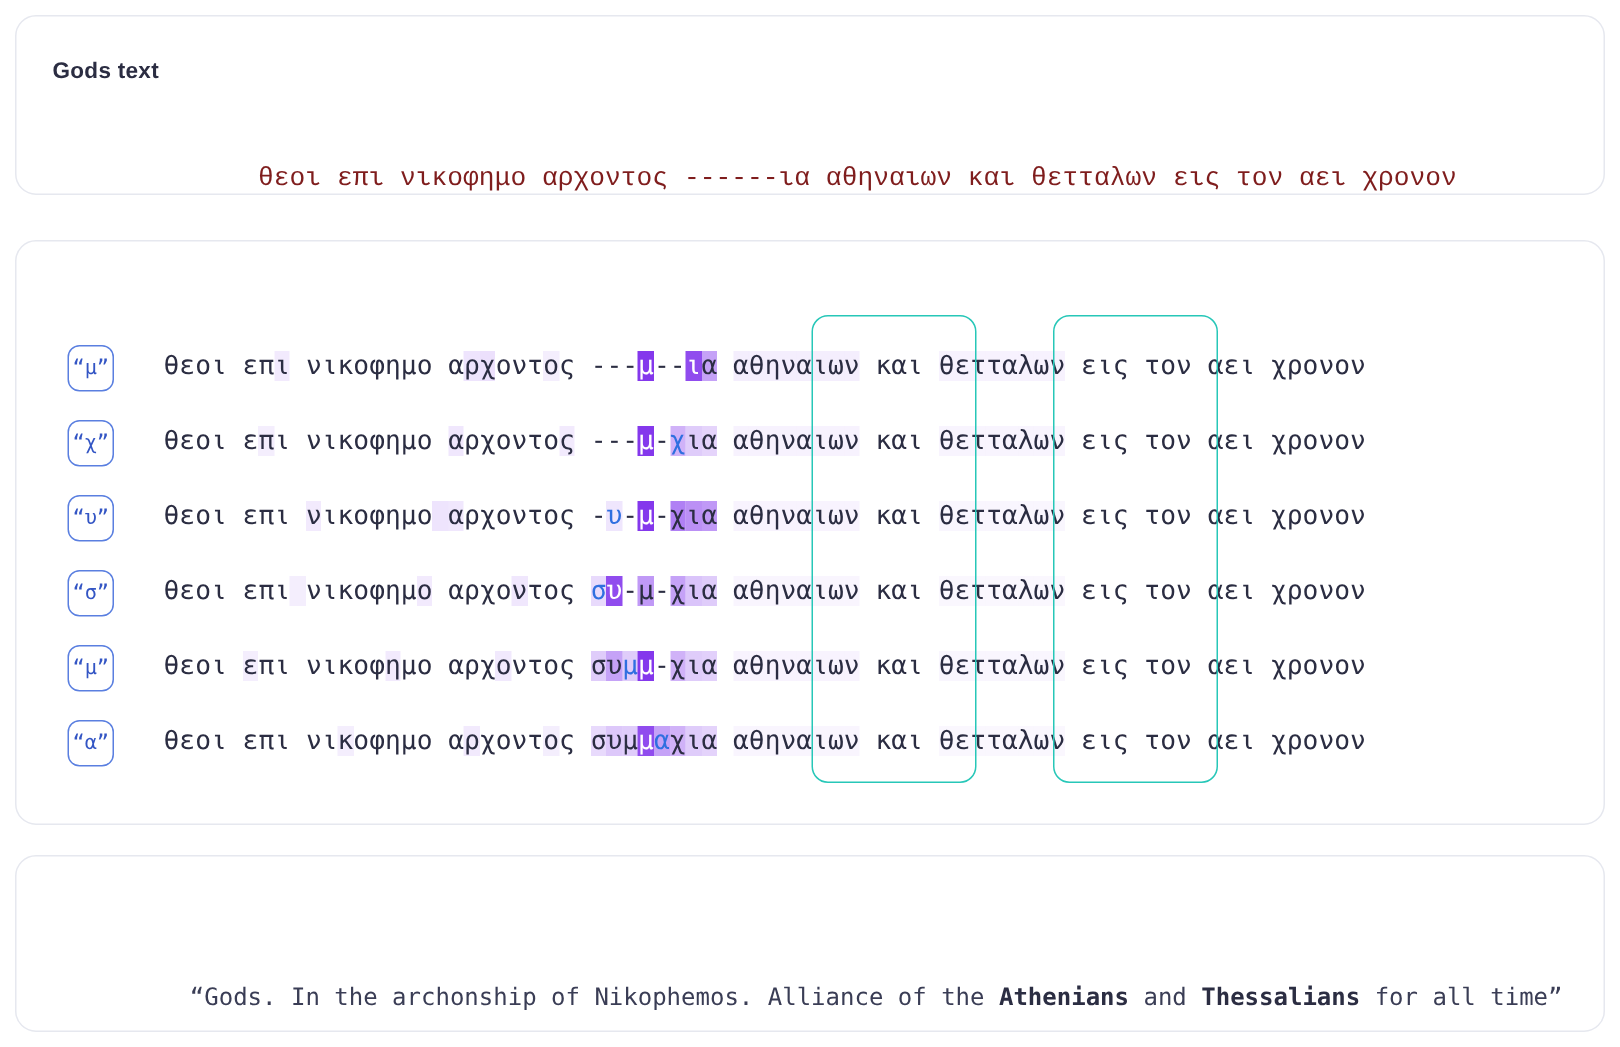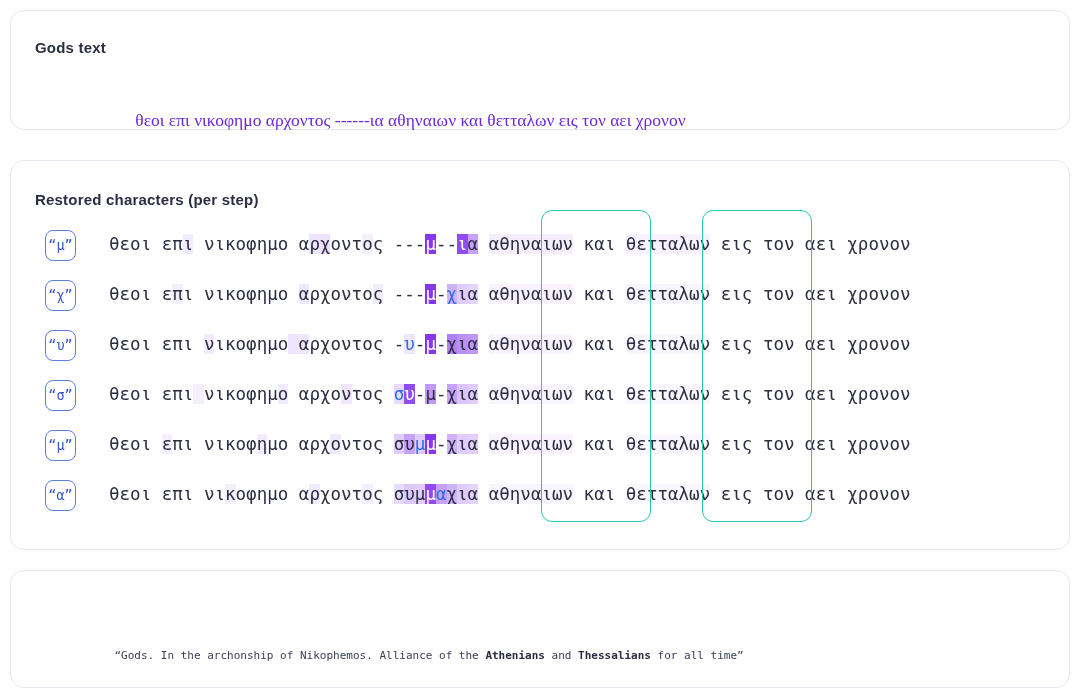--- a/index.html
+++ b/index.html
@@ -40,23 +40,23 @@
     left: 24px;
     top: 28px;
     font-size: 15px;
     font-weight: 600;
     letter-spacing: 0.2px;
     color: #2b2d42;
   }
   #card-steps .card-title { top: 30px; }
 
   .mono {
-    font-family: Liberation Serif, serif;
+    font-family: Liberation Mono, monospace;
     font-size: 17px;
-    color: #6d28d9;
+    color: #7f1d1d;
     white-space: pre;
     letter-spacing: 0px;
   }
 
   
   .input-line {
     position: absolute;
     left: 98px;
     top: 78px;
     font-size: 17.5px;
@@ -114,40 +114,39 @@
   }
   #teal-athen { left: 541px; top: 210px; width: 110px; height: 312px; }
   #teal-thess { left: 702px; top: 210px; width: 110px; height: 312px; }
 
   
   .trans-line {
     position: absolute;
     left: 88px;
     top: 636px;
     font-family: "DejaVu Sans Mono", "Liberation Mono", monospace;
-    font-size: 11px;
+    font-size: 16px;
     color: #3a3d55;
     white-space: pre;
   }
   .trans-line b { font-weight: 700; color: #2b2d42; }
 </style>
 </head>
 <body>
 
 <div class="page">
 
   <div class="card" id="card-input">
     <div class="card-title">Gods text</div>
     <div class="mono input-line">
       <span id="input-render"><span class="ch">θ</span><span class="ch">ε</span><span class="ch">ο</span><span class="ch">ι</span><span class="ch"> </span><span class="ch">ε</span><span class="ch">π</span><span class="ch">ι</span><span class="ch"> </span><span class="ch">ν</span><span class="ch">ι</span><span class="ch">κ</span><span class="ch">ο</span><span class="ch">φ</span><span class="ch">η</span><span class="ch">μ</span><span class="ch">ο</span><span class="ch"> </span><span class="ch">α</span><span class="ch">ρ</span><span class="ch">χ</span><span class="ch">ο</span><span class="ch">ν</span><span class="ch">τ</span><span class="ch">ο</span><span class="ch">ς</span><span class="ch"> </span><span class="ch">-</span><span class="ch">-</span><span class="ch">-</span><span class="ch">-</span><span class="ch">-</span><span class="ch">-</span><span class="ch">ι</span><span class="ch">α</span><span class="ch"> </span><span class="ch">α</span><span class="ch">θ</span><span class="ch">η</span><span class="ch">ν</span><span class="ch">α</span><span class="ch">ι</span><span class="ch">ω</span><span class="ch">ν</span><span class="ch"> </span><span class="ch">κ</span><span class="ch">α</span><span class="ch">ι</span><span class="ch"> </span><span class="ch">θ</span><span class="ch">ε</span><span class="ch">τ</span><span class="ch">τ</span><span class="ch">α</span><span class="ch">λ</span><span class="ch">ω</span><span class="ch">ν</span><span class="ch"> </span><span class="ch">ε</span><span class="ch">ι</span><span class="ch">ς</span><span class="ch"> </span><span class="ch">τ</span><span class="ch">ο</span><span class="ch">ν</span><span class="ch"> </span><span class="ch">α</span><span class="ch">ε</span><span class="ch">ι</span><span class="ch"> </span><span class="ch">χ</span><span class="ch">ρ</span><span class="ch">ο</span><span class="ch">ν</span><span class="ch">ο</span><span class="ch">ν</span></span>
     </div>
   </div>
 
   <div class="card" id="card-steps">
-    <div class="card-title">Restored characters (per step)</div>
     <div class="steps-wrap" id="steps-wrap">
         <div class="step-row" style="top: 0px;">
           <div class="badge">“μ”</div>
           <div class="seq"><span class="ch">θ</span><span class="ch">ε</span><span class="ch">ο</span><span class="ch">ι</span><span class="ch"> </span><span class="ch">ε</span><span class="ch">π</span><span class="ch" style="background: rgba(150, 85, 240, 0.12);">ι</span><span class="ch"> </span><span class="ch">ν</span><span class="ch">ι</span><span class="ch">κ</span><span class="ch">ο</span><span class="ch">φ</span><span class="ch">η</span><span class="ch">μ</span><span class="ch">ο</span><span class="ch"> </span><span class="ch">α</span><span class="ch" style="background: rgba(150, 85, 240, 0.16);">ρ</span><span class="ch" style="background: rgba(150, 85, 240, 0.18);">χ</span><span class="ch">ο</span><span class="ch">ν</span><span class="ch">τ</span><span class="ch" style="background: rgba(150, 85, 240, 0.1);">ο</span><span class="ch">ς</span><span class="ch"> </span><span class="ch">-</span><span class="ch">-</span><span class="ch">-</span><span class="ch blue" style="background: rgba(125, 45, 235, 0.95); color: rgb(255, 255, 255);">μ</span><span class="ch">-</span><span class="ch">-</span><span class="ch" style="background: rgba(125, 45, 235, 0.85); color: rgb(255, 255, 255);">ι</span><span class="ch" style="background: rgba(150, 85, 240, 0.55);">α</span><span class="ch"> </span><span class="ch" style="background: rgba(150, 85, 240, 0.1);">α</span><span class="ch" style="background: rgba(150, 85, 240, 0.1);">θ</span><span class="ch" style="background: rgba(150, 85, 240, 0.1);">η</span><span class="ch" style="background: rgba(150, 85, 240, 0.1);">ν</span><span class="ch" style="background: rgba(150, 85, 240, 0.1);">α</span><span class="ch" style="background: rgba(150, 85, 240, 0.1);">ι</span><span class="ch" style="background: rgba(150, 85, 240, 0.1);">ω</span><span class="ch" style="background: rgba(150, 85, 240, 0.1);">ν</span><span class="ch"> </span><span class="ch">κ</span><span class="ch">α</span><span class="ch">ι</span><span class="ch"> </span><span class="ch" style="background: rgba(150, 85, 240, 0.08);">θ</span><span class="ch" style="background: rgba(150, 85, 240, 0.08);">ε</span><span class="ch" style="background: rgba(150, 85, 240, 0.08);">τ</span><span class="ch" style="background: rgba(150, 85, 240, 0.08);">τ</span><span class="ch" style="background: rgba(150, 85, 240, 0.08);">α</span><span class="ch" style="background: rgba(150, 85, 240, 0.08);">λ</span><span class="ch" style="background: rgba(150, 85, 240, 0.08);">ω</span><span class="ch" style="background: rgba(150, 85, 240, 0.08);">ν</span><span class="ch"> </span><span class="ch">ε</span><span class="ch">ι</span><span class="ch">ς</span><span class="ch"> </span><span class="ch">τ</span><span class="ch">ο</span><span class="ch">ν</span><span class="ch"> </span><span class="ch">α</span><span class="ch">ε</span><span class="ch">ι</span><span class="ch"> </span><span class="ch">χ</span><span class="ch">ρ</span><span class="ch">ο</span><span class="ch">ν</span><span class="ch">ο</span><span class="ch">ν</span></div>
         </div>
         <div class="step-row" style="top: 50px;">
           <div class="badge">“χ”</div>
           <div class="seq"><span class="ch">θ</span><span class="ch">ε</span><span class="ch">ο</span><span class="ch">ι</span><span class="ch"> </span><span class="ch">ε</span><span class="ch" style="background: rgba(150, 85, 240, 0.1);">π</span><span class="ch">ι</span><span class="ch"> </span><span class="ch">ν</span><span class="ch">ι</span><span class="ch">κ</span><span class="ch">ο</span><span class="ch">φ</span><span class="ch">η</span><span class="ch">μ</span><span class="ch">ο</span><span class="ch"> </span><span class="ch" style="background: rgba(150, 85, 240, 0.14);">α</span><span class="ch">ρ</span><span class="ch">χ</span><span class="ch">ο</span><span class="ch">ν</span><span class="ch">τ</span><span class="ch">ο</span><span class="ch" style="background: rgba(150, 85, 240, 0.12);">ς</span><span class="ch"> </span><span class="ch">-</span><span class="ch">-</span><span class="ch">-</span><span class="ch" style="background: rgba(125, 45, 235, 0.95); color: rgb(255, 255, 255);">μ</span><span class="ch">-</span><span class="ch blue" style="background: rgba(150, 85, 240, 0.45);">χ</span><span class="ch" style="background: rgba(150, 85, 240, 0.3);">ι</span><span class="ch" style="background: rgba(150, 85, 240, 0.25);">α</span><span class="ch"> </span><span class="ch" style="background: rgba(150, 85, 240, 0.08);">α</span><span class="ch" style="background: rgba(150, 85, 240, 0.08);">θ</span><span class="ch" style="background: rgba(150, 85, 240, 0.08);">η</span><span class="ch" style="background: rgba(150, 85, 240, 0.08);">ν</span><span class="ch" style="background: rgba(150, 85, 240, 0.08);">α</span><span class="ch" style="background: rgba(150, 85, 240, 0.08);">ι</span><span class="ch" style="background: rgba(150, 85, 240, 0.08);">ω</span><span class="ch" style="background: rgba(150, 85, 240, 0.08);">ν</span><span class="ch"> </span><span class="ch">κ</span><span class="ch">α</span><span class="ch">ι</span><span class="ch"> </span><span class="ch" style="background: rgba(150, 85, 240, 0.063);">θ</span><span class="ch" style="background: rgba(150, 85, 240, 0.063);">ε</span><span class="ch" style="background: rgba(150, 85, 240, 0.063);">τ</span><span class="ch" style="background: rgba(150, 85, 240, 0.063);">τ</span><span class="ch" style="background: rgba(150, 85, 240, 0.063);">α</span><span class="ch" style="background: rgba(150, 85, 240, 0.063);">λ</span><span class="ch" style="background: rgba(150, 85, 240, 0.063);">ω</span><span class="ch" style="background: rgba(150, 85, 240, 0.063);">ν</span><span class="ch"> </span><span class="ch">ε</span><span class="ch">ι</span><span class="ch">ς</span><span class="ch"> </span><span class="ch">τ</span><span class="ch">ο</span><span class="ch">ν</span><span class="ch"> </span><span class="ch">α</span><span class="ch">ε</span><span class="ch">ι</span><span class="ch"> </span><span class="ch">χ</span><span class="ch">ρ</span><span class="ch">ο</span><span class="ch">ν</span><span class="ch">ο</span><span class="ch">ν</span></div>
         </div>
         <div class="step-row" style="top: 100px;">

